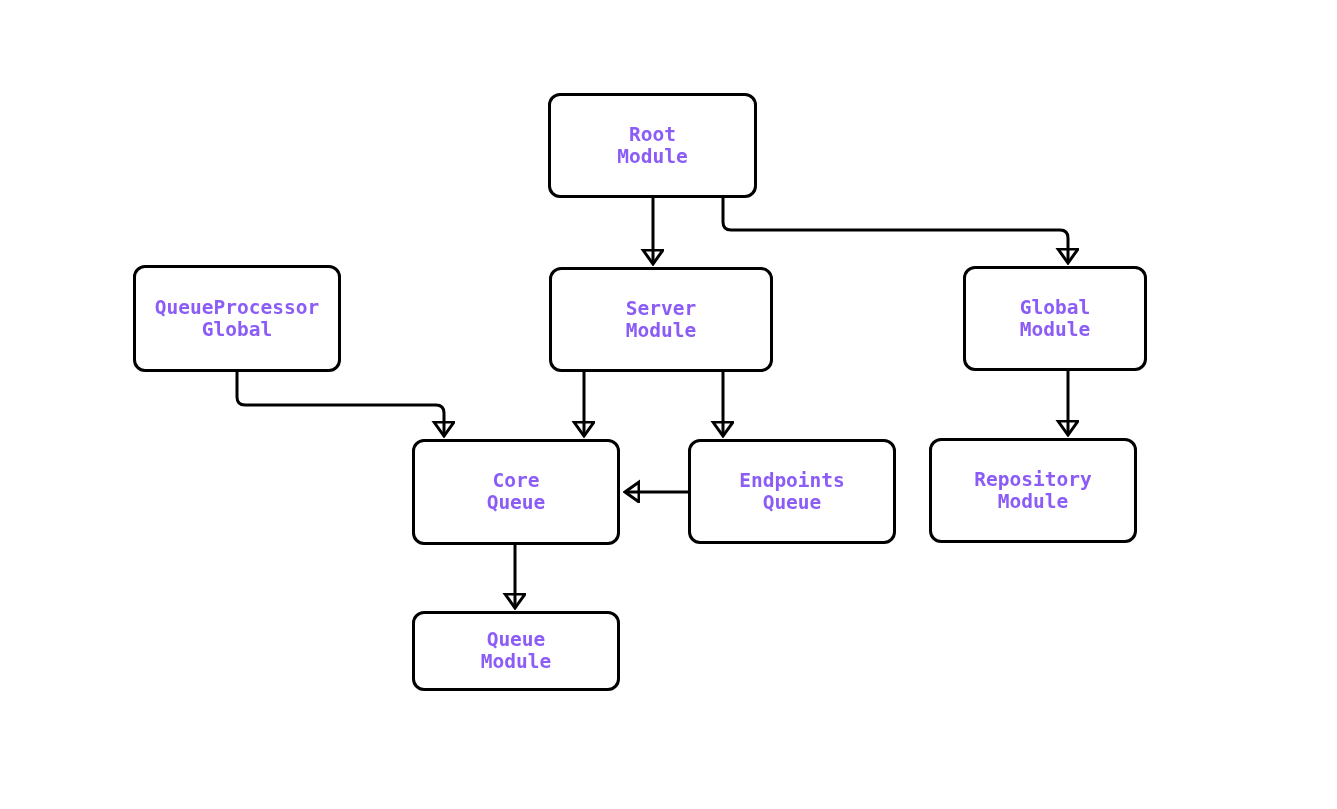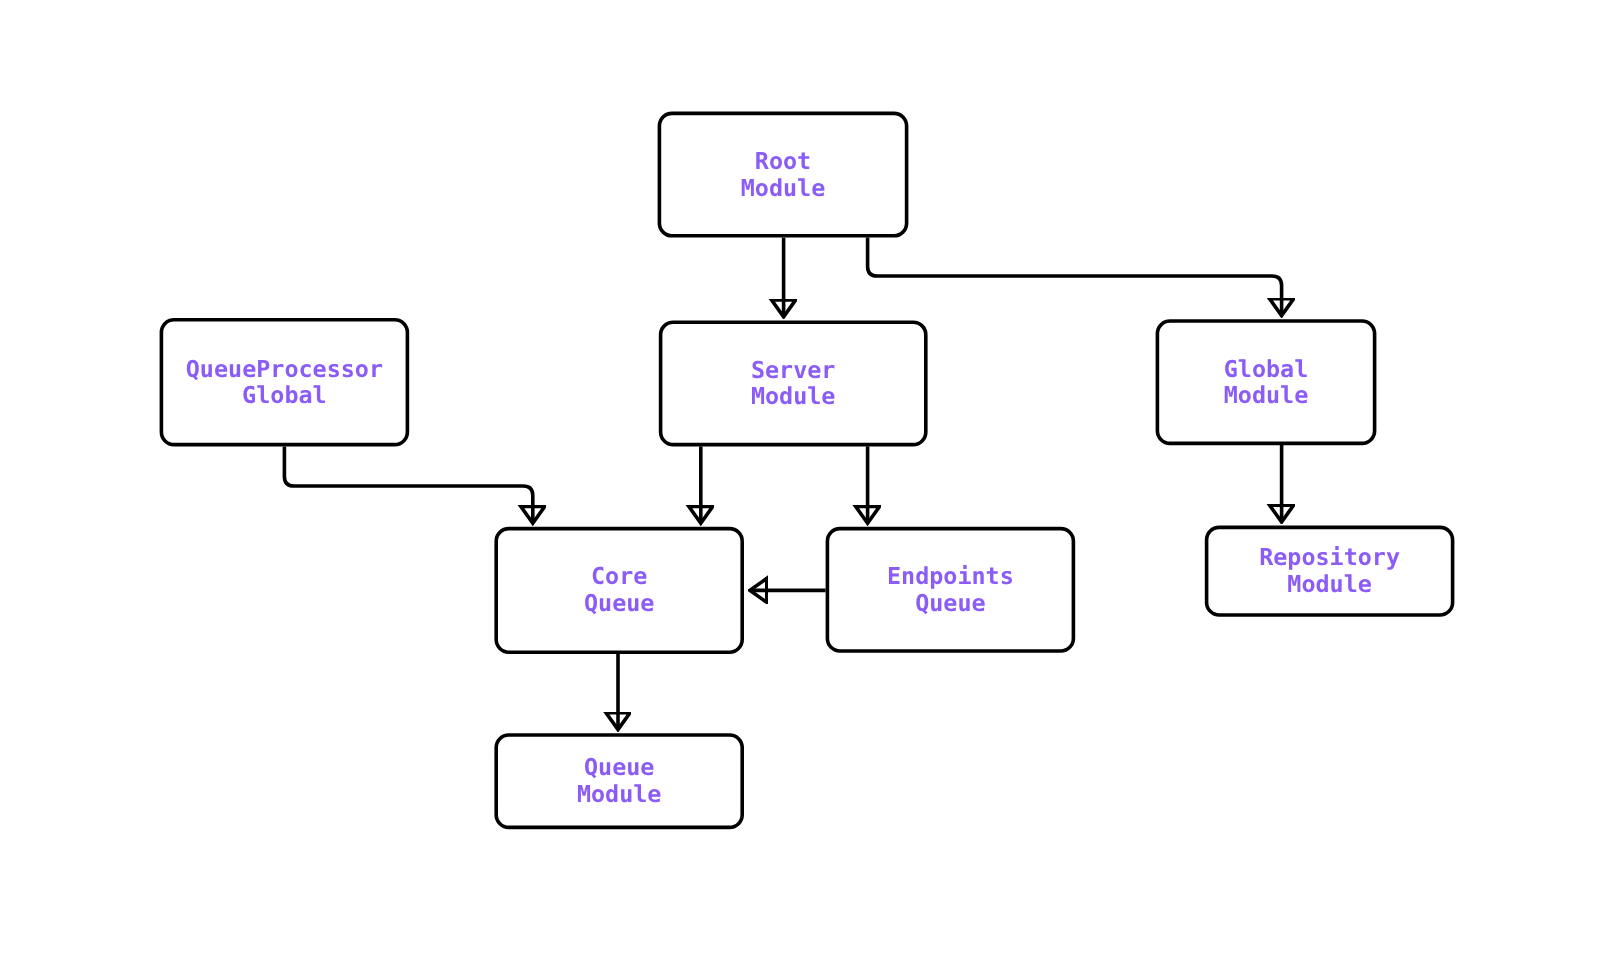--- a/index.html
+++ b/index.html
@@ -91,21 +91,21 @@
   <div class="node" style="left:412px; top:439px; width:208px; height:106px">
     <span class="node-label">Core
 Queue</span>
   </div>
 
   <div class="node" style="left:688px; top:439px; width:208px; height:105px">
     <span class="node-label">Endpoints
 Queue</span>
   </div>
 
-  <div class="node" style="left:1004px; top:438px; width:208px; height:76px">
+  <div class="node" style="left:929px; top:438px; width:208px; height:105px">
     <span class="node-label">Repository
 Module</span>
   </div>
 
   <div class="node" style="left:412px; top:611px; width:208px; height:80px">
     <span class="node-label">Queue
 Module</span>
   </div>
 
 </div>

